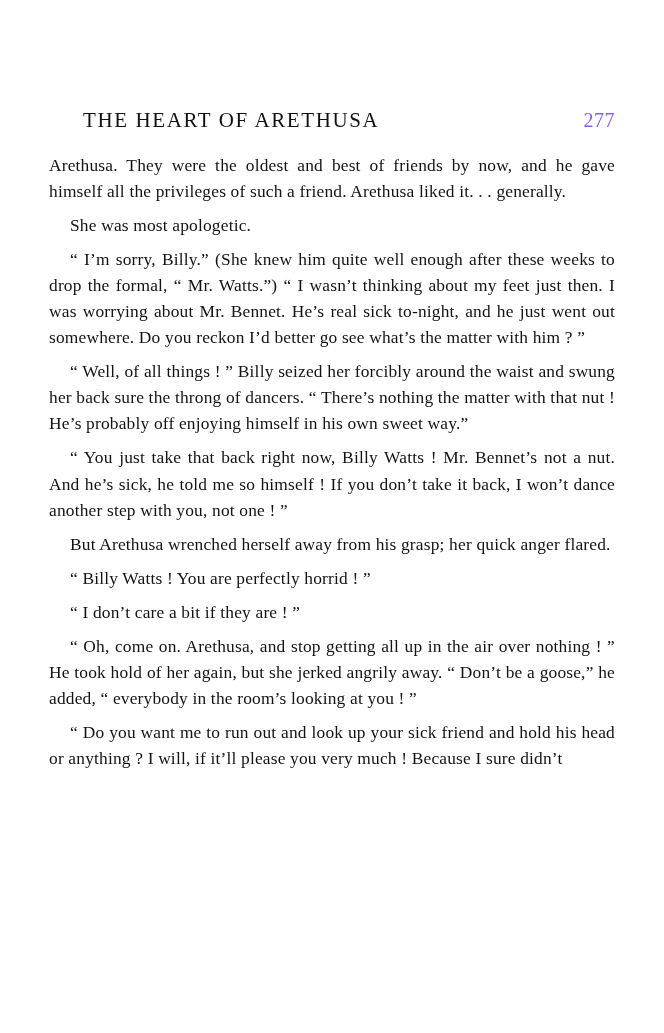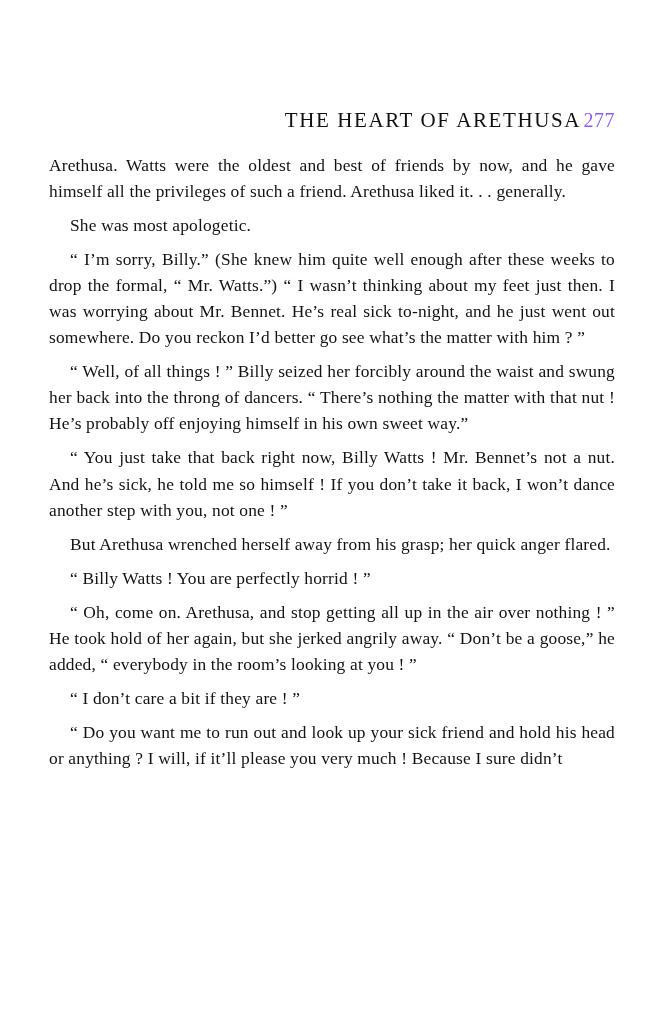--- a/index.html
+++ b/index.html
@@ -25,21 +25,21 @@
     position: absolute;
     top: 108px;
     left: 49px;
     right: 49px;
     display: flex;
     align-items: baseline;
     justify-content: space-between;
   }
   .running-head {
     flex: 1;
-    text-align: right;
+    text-align: left;
     font-size: 21px;
     letter-spacing: 1.6px;
     font-weight: normal;
     color: #111;
     padding-left: 34px;
     white-space: nowrap;
   }
   .folio {
     font-size: 20px;
     letter-spacing: 0.5px;
@@ -74,25 +74,25 @@
 <body>
 
 <div class="page">
 
   <div class="page-header">
     <div class="running-head">THE HEART OF ARETHUSA</div>
     <div class="folio">277</div>
   </div>
 
   <div class="body-text">
-    <p class="para">Arethusa.   Watts were the oldest and best of friends by now, and he gave himself all the privileges of such a friend.   Arethusa liked it. . . generally.</p>
+    <p class="para">Arethusa.   They were the oldest and best of friends by now, and he gave himself all the privileges of such a friend.   Arethusa liked it. . . generally.</p>
     <p class="para indent">She was most apologetic.</p>
     <p class="para indent">“ I’m sorry, Billy.”   (She knew him quite well enough after these weeks to drop the formal, “ Mr. Watts.”)    “ I wasn’t thinking about my feet just then. I was worrying about Mr. Bennet.   He’s real sick to-night, and he just went out somewhere.   Do you reckon I’d better go see what’s the matter with him ? ”</p>
-    <p class="para indent">“ Well, of all things ! ”   Billy seized her forcibly around the waist and swung her back into the throng of dancers.   “ There’s nothing the matter with that nut !   He’s probably off enjoying himself in his own sweet way.”</p>
+    <p class="para indent">“ Well, of all things ! ”   Billy seized her forcibly around the waist and swung her back sure the throng of dancers.   “ There’s nothing the matter with that nut !   He’s probably off enjoying himself in his own sweet way.”</p>
     <p class="para indent">“ You just take that back right now, Billy Watts ! Mr. Bennet’s not a nut.   And he’s sick, he told me so himself !   If you don’t take it back, I won’t dance another step with you, not one ! ”</p>
     <p class="para indent">But Arethusa wrenched herself away from his grasp; her quick anger flared.</p>
     <p class="para indent">“ Billy Watts !   You are perfectly horrid ! ”</p>
+    <p class="para indent">“ I don’t care a bit if they are ! ”</p>
     <p class="para indent">“ Oh, come on. Arethusa, and stop getting all up in the air over nothing ! ”   He took hold of her again, but she jerked angrily away.   “ Don’t be a goose,” he added, “ everybody in the room’s looking at you ! ”</p>
-    <p class="para indent">“ I don’t care a bit if they are ! ”</p>
     <p class="para indent">“ Do you want me to run out and look up your sick friend and hold his head or anything ?   I will, if it’ll please you very much !   Because I sure didn’t</p>
   </div>
 
 </div>
 
 </body></html>

